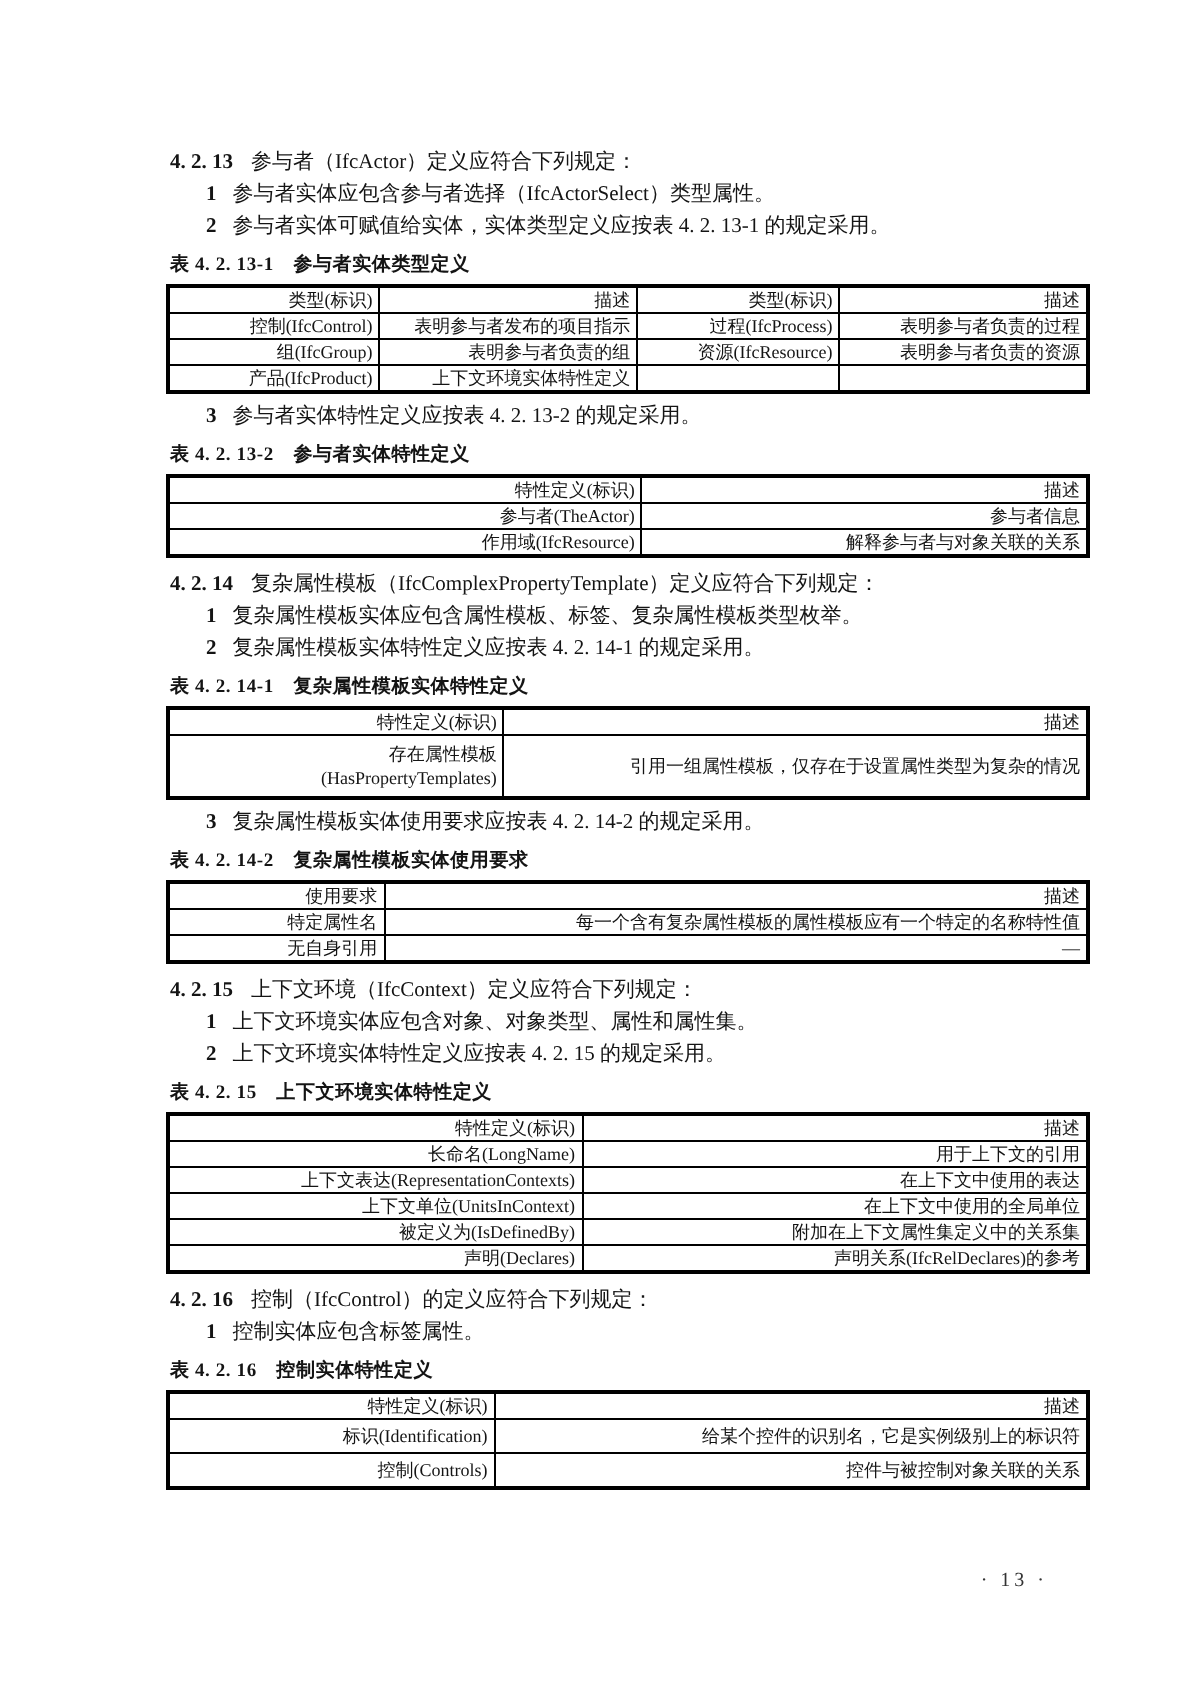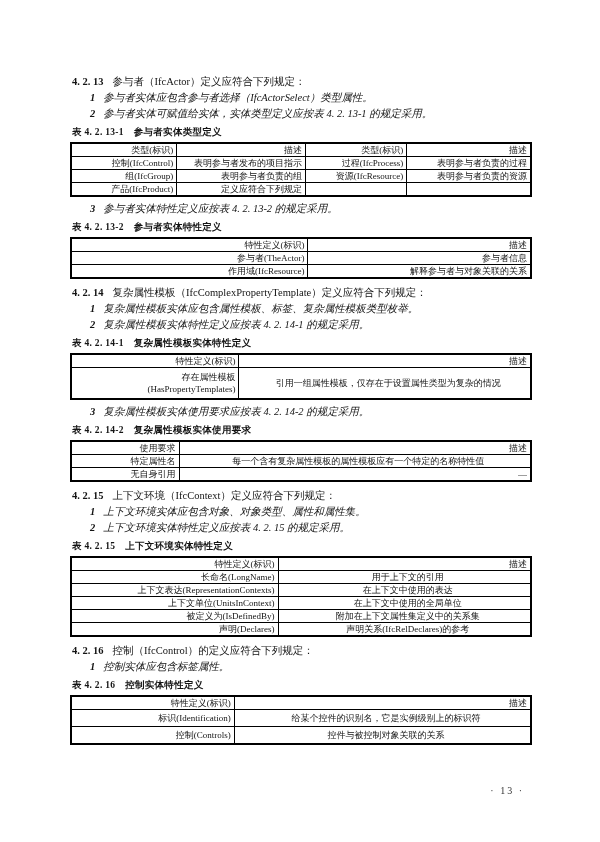--- a/index.html
+++ b/index.html
@@ -1,35 +1,35 @@
 <!DOCTYPE html>
 <html><head>
 <meta charset="utf-8">
 <style>
   html,body{margin:0;padding:0;background:#ffffff;}
   .page{
     width:600px;height:842px;position:relative;background:#ffffff;
     font-family:"Liberation Serif","DejaVu Serif",serif;color:#141414;
     overflow:hidden;
   }
-  .content{padding:74px 66px 0 72px;}
+  .content{padding:74px 66px 0 72px;margin-left:13px;}
   .sec-h{font-size:10.5px;line-height:16px;white-space:nowrap;}
   .sec-h .num{font-weight:bold;margin-right:9px;}
   .sec-h.gap{margin-top:6px;}
-  .item{font-size:10.5px;line-height:16px;padding-left:18px;white-space:nowrap;font-style:italic;}
+  .item{font-size:10.5px;line-height:16px;padding-left:18px;white-space:nowrap;}
   .item .num{font-weight:bold;margin-right:8px;}
   .item.mt{margin-top:4px;}
   .caption{font-size:9.5px;font-weight:bold;text-align:left;margin:4px 0 3px;letter-spacing:0.3px;}
   table.tbl{width:462px;margin-left:-2px;border-collapse:collapse;table-layout:fixed;border:2px solid #000;}
   .tbl th,.tbl td{
     border:1px solid #000;font-size:9px;line-height:11px;height:12px;
     padding:0 3px;text-align:right;font-weight:normal;overflow:hidden;
     white-space:nowrap;
   }
-  .tbl td.L{text-align:center;padding-left:10px;}
+  .tbl td.L{text-align:right;padding-left:10px;}
   .tbl td.two{white-space:pre-line;height:30px;line-height:12px;}
   .tbl td.tall{height:30px;}
   table.t6 td{height:16px;}
   .pageno{position:absolute;top:785px;right:76px;font-size:10px;letter-spacing:2px;color:#333;}
 </style>
 </head>
 <body>
 
 <div class="page">
   <div class="content">
@@ -66,21 +66,21 @@
         <td>表明参与者负责的过程</td>
       </tr>
       <tr>
         <td>组(IfcGroup)</td>
         <td>表明参与者负责的组</td>
         <td>资源(IfcResource)</td>
         <td>表明参与者负责的资源</td>
       </tr>
       <tr>
         <td>产品(IfcProduct)</td>
-        <td>定义应符合下列规定</td>
+        <td>上下文环境实体特性定义</td>
         <td></td>
         <td></td>
       </tr>
     </tbody>
       </table>
 
     <div class="item mt">
       <span class="num">3</span><span>参与者实体特性定义应按表 4. 2. 13-2 的规定采用。</span>
     </div>
 

